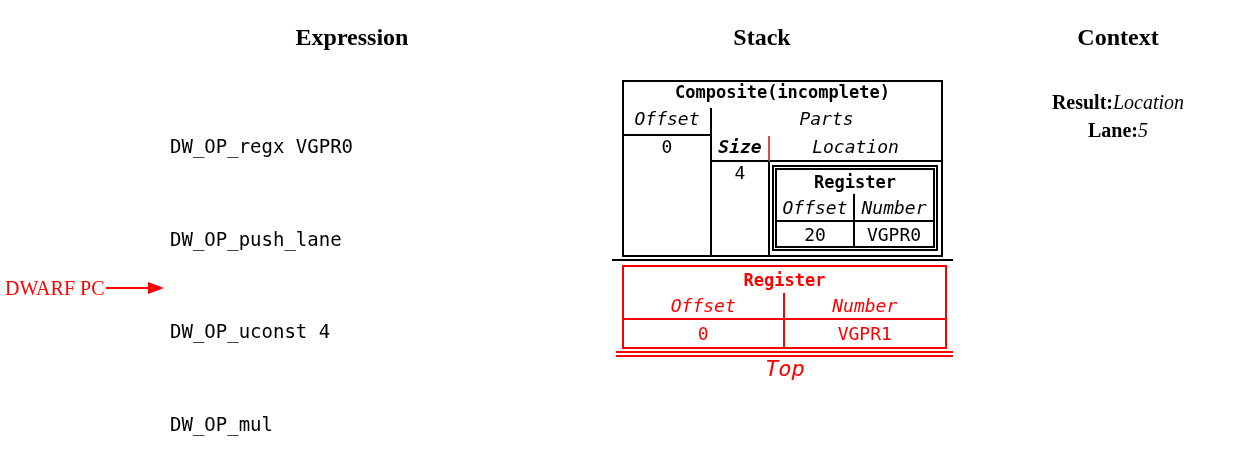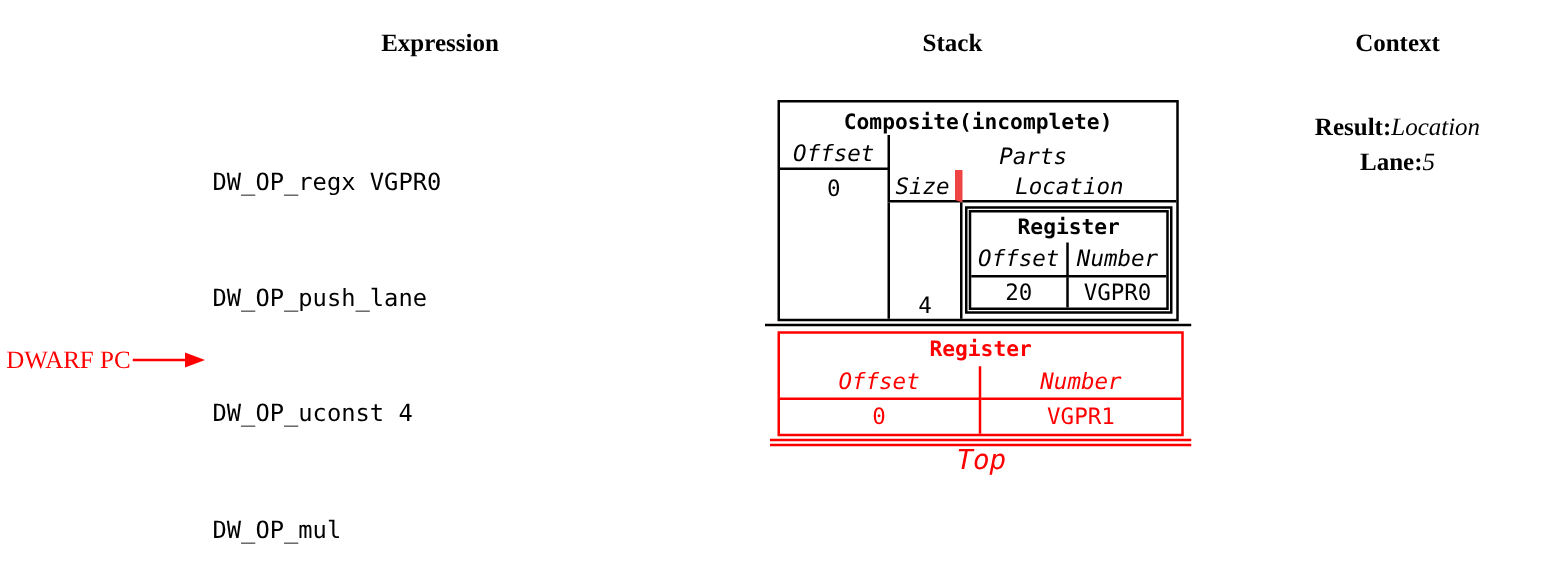--- a/index.html
+++ b/index.html
@@ -11,21 +11,21 @@
     font-family: "DejaVu Sans Mono", monospace;
     color: #000000;
     overflow: hidden;
   }
 
   
   .col-header {
     position: absolute; top: 24px; width: 200px;
     text-align: center;
     font-family: "Liberation Serif", "DejaVu Serif", serif;
-    font-weight: bold; font-size: 20px;
+    font-weight: bold; font-size: 24px;
   }
 
   
   .ops {
     position: absolute; left: 170px; top: 69px;
     font-size: 19px; line-height: 30.9px;
     white-space: pre;
   }
 
   
@@ -39,28 +39,28 @@
   
   .composite {
     position: absolute; left: 622px; top: 80px;
     width: 321px; height: 177px;
     border: 2px solid #000;
     display: grid;
     grid-template-columns: 88px 58px 1fr;
     grid-template-rows: 26px 28px 26px 1fr;
     font-size: 18px;
   }
-  .composite .cell { display: flex; align-items: flex-end; justify-content: center; }
+  .composite .cell { display: flex; align-items: flex-start; justify-content: center; }
   .tbl-title { font-weight: bold; font-size: 17px; font-style: normal; }
   .hdr { font-style: italic; }
   .c-title   { grid-area: 1 / 1 / 2 / 4; }
   .c-off-hdr { grid-area: 2 / 1 / 3 / 2; border-right: 2px solid #000; border-bottom: 2px solid #000; }
   .c-parts   { grid-area: 2 / 2 / 3 / 4; }
   .c-off-val { grid-area: 3 / 1 / 4 / 2; border-right: 2px solid #000; }
-  .c-size-hdr{ grid-area: 3 / 2 / 4 / 3; border-right: 6px solid #ef4444; border-bottom: 2px solid #000; }
+  .c-size-hdr{ grid-area: 3 / 2 / 4 / 3; border-right: 2px solid #ef4444; border-bottom: 2px solid #000; font-weight: bold; }
   .c-loc-hdr { grid-area: 3 / 3 / 4 / 4; border-bottom: 2px solid #000; }
   .c-off-emp { grid-area: 4 / 1 / 5 / 2; border-right: 2px solid #000; }
   .c-size-val{ grid-area: 4 / 2 / 5 / 3; border-right: 2px solid #000; }
   .c-loc-cell{ grid-area: 4 / 3 / 5 / 4; padding: 3px 3px 4px 2px; }
 
   
   .register {
     display: grid;
     grid-template-columns: 1fr 1fr;
     grid-template-rows: 24px 28px 1fr;

